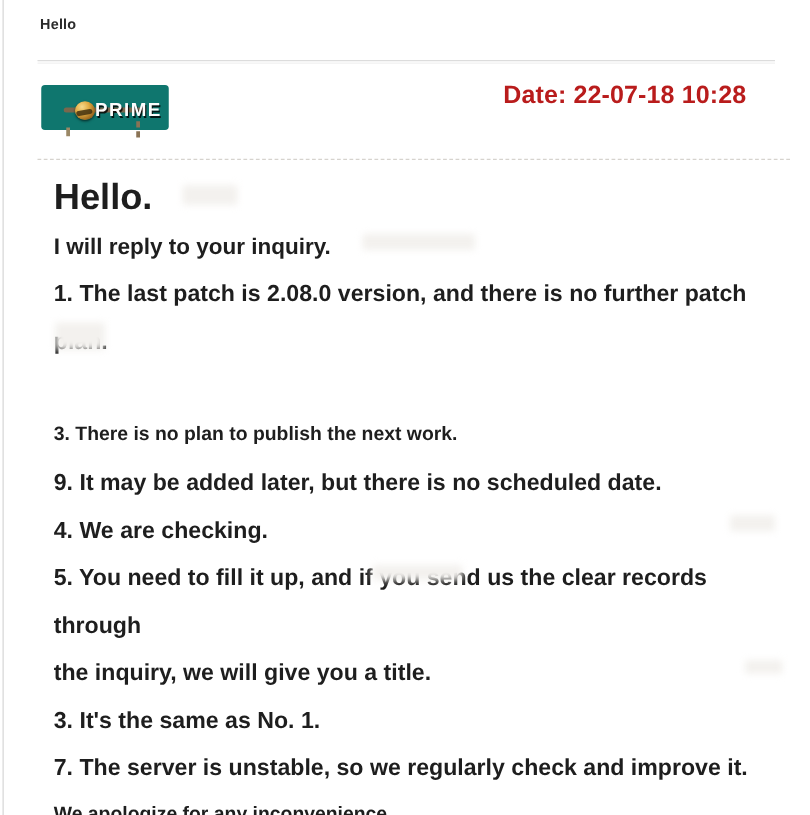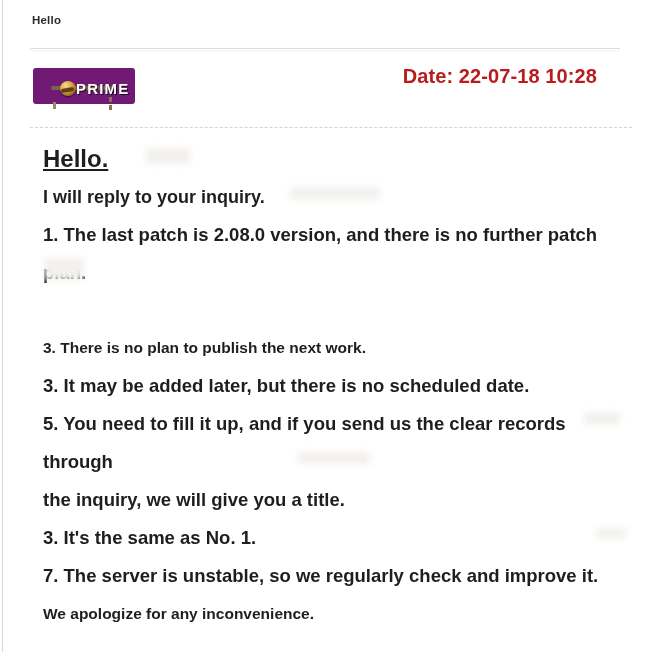--- a/index.html
+++ b/index.html
@@ -23,21 +23,21 @@
   }
   .divider-top {
     position:absolute; left:30px; top:48px; width:590px; height:1px;
     background:#dcdcdc;
     box-shadow:0 2px 0 #f1f1f1;
   }
   
   .prime-badge {
     position:absolute; left:33px; top:68px;
     width:102px; height:34px;
-    background:#701a75;
+    background:#0f766e;
     border-radius:3px;
     padding:18px;
   }
   .prime-frame {
     position:relative;
     width:100%; height:100%;
     border:2px solid #7a674c;
     border-radius:2px;
     background:linear-gradient(180deg,#3a2f21 0%,#2a2116 55%,#201910 100%);
     display:flex; align-items:center;
@@ -77,21 +77,21 @@
     letter-spacing:0.1px;
   }
   .divider-dotted {
     position:absolute; left:30px; top:127px; width:602px; height:0;
     border-top:1px dashed #d6d3ce;
   }
   
   .content {
     position:absolute; left:43px; top:139px; right:28px;
   }
-  .greeting { margin:0; font-size:24px; font-weight:700; line-height:39px;text-decoration:underline; }
+  .greeting { margin:0; font-size:29px; font-weight:700; line-height:39px; }
   .intro    { margin:0; font-size:18px; font-weight:700; line-height:38px; }
   .line     { margin:0; font-weight:700; line-height:38px; color:#1e1e1e; }
   .line.lg  { font-size:18.5px; }
   .line.sm  { font-size:15.5px; }
   .line.gap-after { margin-bottom:37px; }
   
   .smudge {
     position:absolute; background:#f3f1ee; filter:blur(3px); border-radius:2px;
   }
   .smudge.s1 { left:146px; top:148px; width:44px; height:16px; }
@@ -123,21 +123,22 @@
   <div class="date-label">Date: 22-07-18 10:28</div>
 
   <div class="divider-dotted"></div>
 
   <div class="content">
     <p class="greeting">Hello.</p>
     <p class="intro">I will reply to your inquiry.</p>
     <div>
         <p class="line lg gap-after">1. The last patch is 2.08.0 version, and there is no further patch plan.</p>
         <p class="line sm">3. There is no plan to publish the next work.</p>
-        <p class="line lg">3. It may be added later, but there is no scheduled date.</p>
+        <p class="line lg">9. It may be added later, but there is no scheduled date.</p>
+        <p class="line lg">4. We are checking.</p>
         <p class="line lg">5. You need to fill it up, and if you send us the clear records through</p>
         <p class="line lg">the inquiry, we will give you a title.</p>
         <p class="line lg">3. It's the same as No. 1.</p>
         <p class="line lg">7. The server is unstable, so we regularly check and improve it.</p>
         <p class="line sm">We apologize for any inconvenience.</p>
       </div>
   </div>
 
   <div class="smudge s1"></div>
   <div class="smudge s2"></div>

